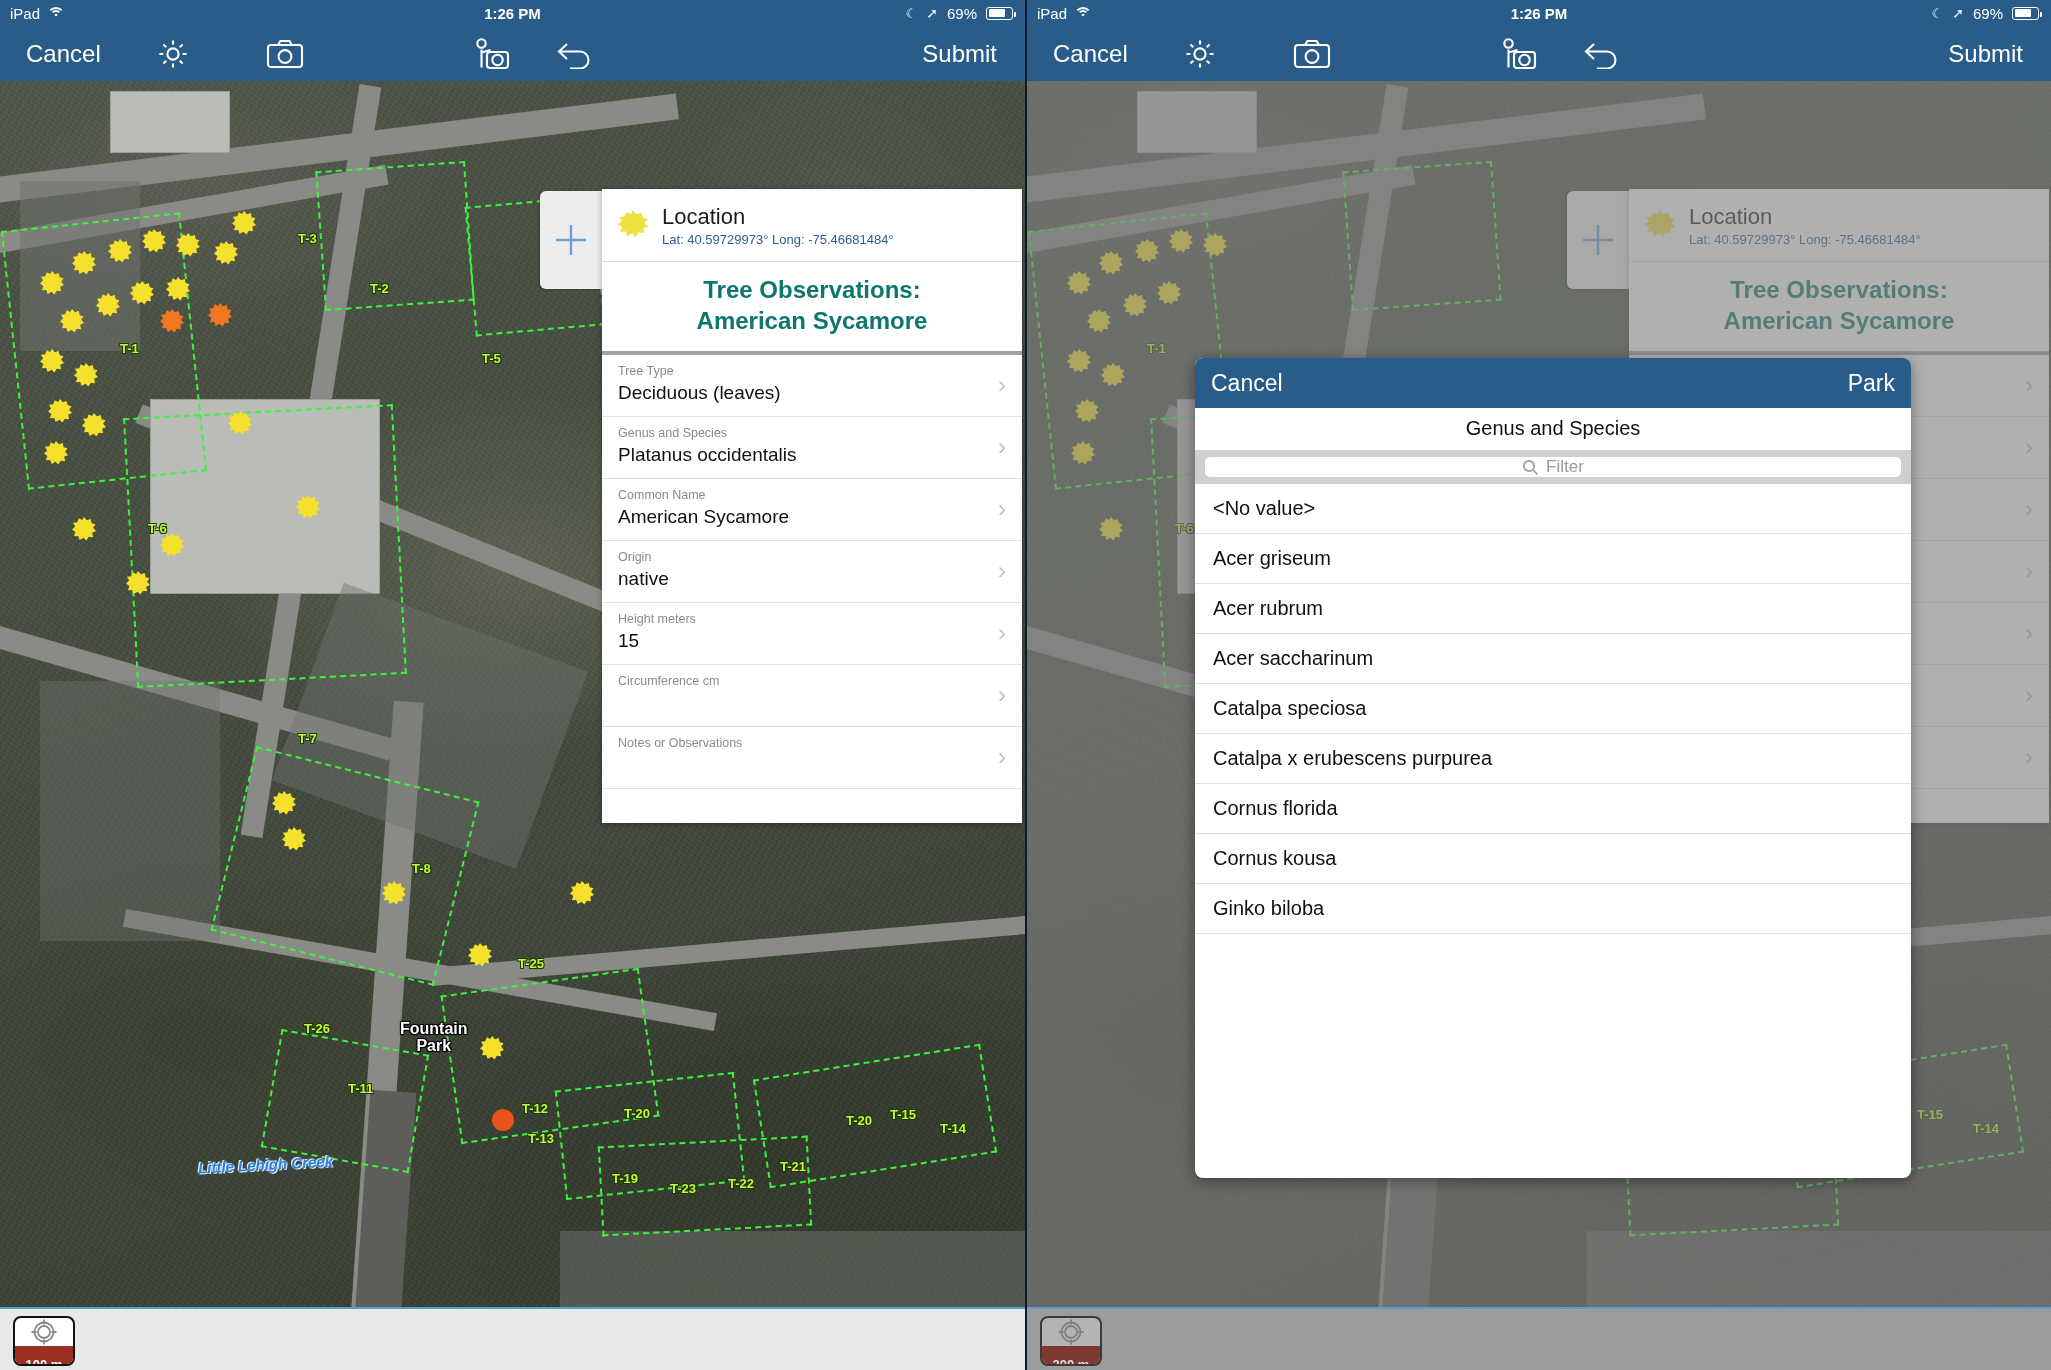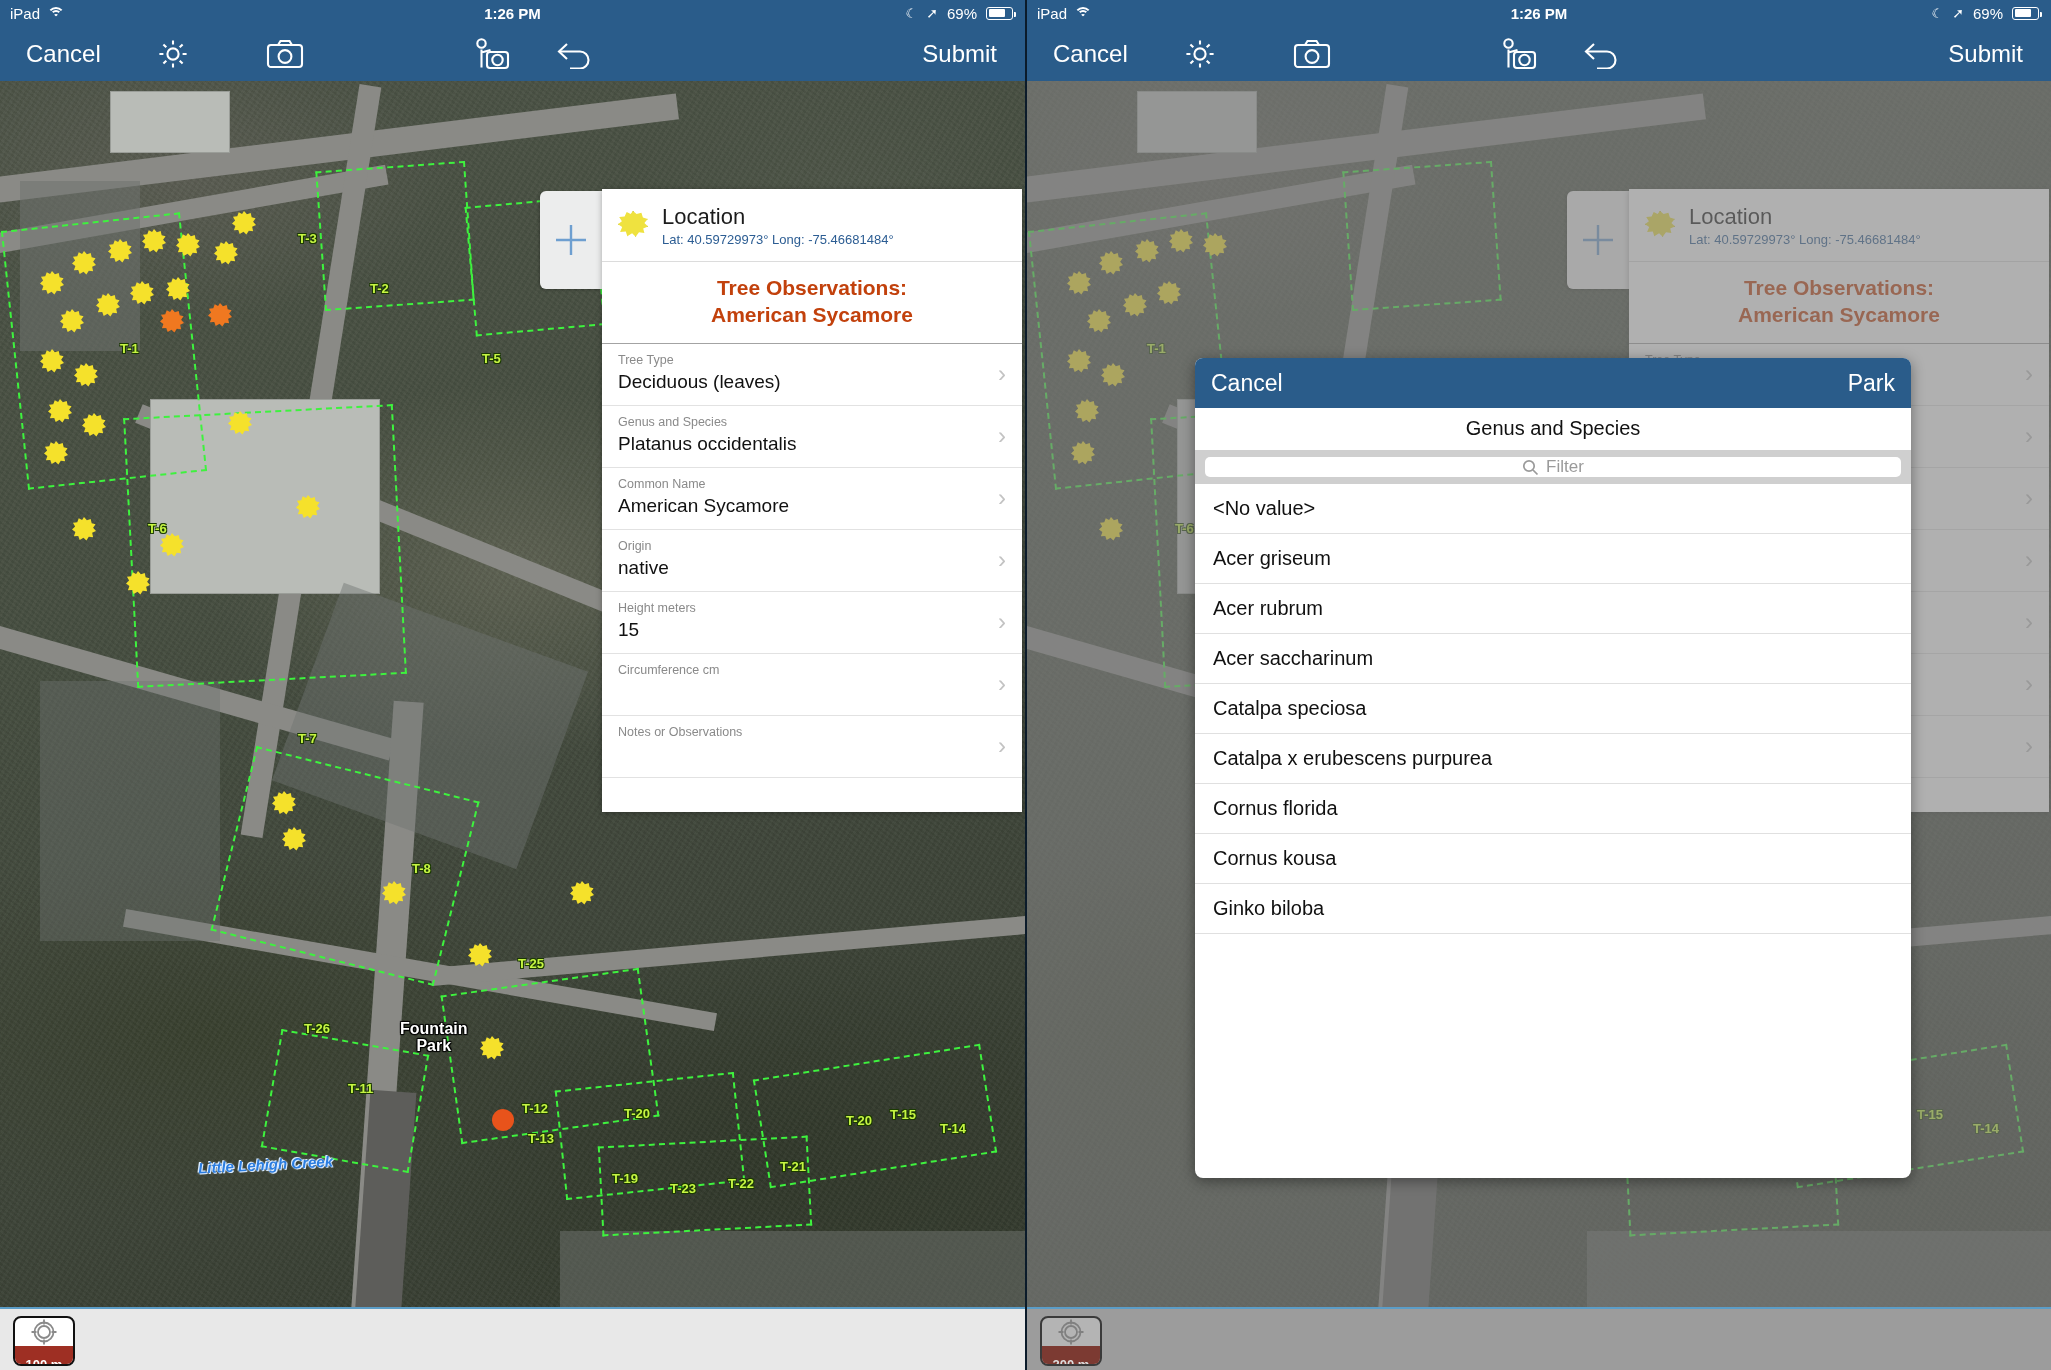--- a/index.html
+++ b/index.html
@@ -97,22 +97,22 @@
      box-shadow:-1px 1px 3px rgba(0,0,0,.25);}
   .plus-tab svg { display:block; }
   .form-card { position:absolute; left:602px; top:108px; width:420px; background:#fff; z-index:21;
      box-shadow: 0 1px 6px rgba(0,0,0,.3); }
   .fc-header { display:flex; align-items:flex-start; gap:12px; padding:16px 14px 14px 16px; border-bottom:1px solid #dcdcdc; }
   .leaf-ico { width:32px; height:28px; flex:0 0 auto; margin-top:6px; }
   .leaf-ico div { width:30px; height:26px; background:#efe23f; border:1px solid #c8bd25;
      clip-path: polygon(50% 0,62% 12%,78% 7%,83% 25%,99% 31%,88% 46%,100% 60%,84% 67%,88% 85%,70% 82%,59% 99%,47% 86%,31% 97%,26% 79%,7% 81%,14% 62%,0 51%,13% 39%,4% 23%,22% 21%,29% 4%,42% 12%); }
   .fc-loc-title { font-size:22px; color:#1c1c1c; line-height:1.1; }
   .fc-loc-sub { font-size:13px; color:#2c5d93; margin-top:3px; }
-  .fc-title { text-align:center; font-size:21px; font-weight:bold; color:#c2410c; line-height:1.28;
-     padding:13px 10px 14px; border-bottom:1px solid #a3a3a3; }
+  .fc-title { text-align:center; font-size:24px; font-weight:bold; color:#0f766e; line-height:1.28;
+     padding:13px 10px 14px; border-bottom:4px solid #a3a3a3; }
   .field { position:relative; padding:8px 40px 9px 16px; border-bottom:1px solid #e2e2e2; min-height:62px; }
   .field .lbl { font-size:12.5px; color:#8a8a8a; line-height:1.3; }
   .field .val { font-size:19px; color:#111; line-height:1.35; margin-top:1px; }
   .chev { position:absolute; right:16px; top:50%; transform:translateY(-50%); color:#c3c3c3; font-size:24px; font-weight:300; line-height:1; }
   .field.tall { min-height:62px; }
   .fc-foot { height:34px; background:#fff; }
 
   
   .dim { position:absolute; inset:0; background:rgba(128,128,128,.62); z-index:50; }
   .picker { position:absolute; left:168px; top:277px; width:716px; height:820px; background:#fff;

